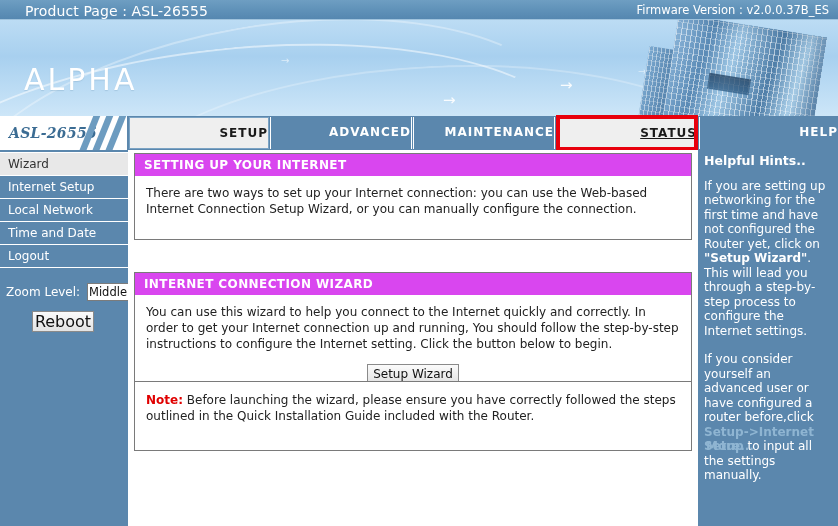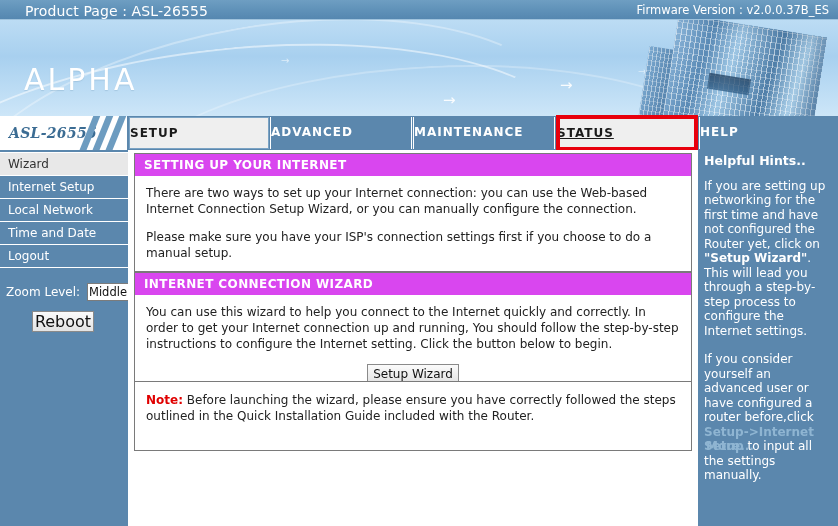--- a/index.html
+++ b/index.html
@@ -169,21 +169,21 @@
   }
   .slash.s1 { left: 86px; }
   .slash.s2 { left: 99px; }
   .slash.s3 { left: 112px; }
 
   .tab {
     position: absolute;
     top: 1px;
     height: 32px;
     box-sizing: border-box;
-    text-align: left;
+    text-align: right;
     line-height: 31px;
     font-size: 12px;
     font-weight: bold;
     letter-spacing: 1px;
     color: #ffffff;
     border-left: 1px solid #ffffff;
     border-right: 1px solid #ffffff;
     background: #5b87ad;
     cursor: pointer;
   }
@@ -425,21 +425,20 @@
     </div>
     <div class="reboot-btn">Reboot</div>
   </div>
 
   <div class="content">
 
     <div class="panel" id="p1">
       <div class="panel-head">SETTING UP YOUR INTERNET</div>
       <div class="panel-body">
         <p>There are two ways to set up your Internet connection: you can use the Web-based Internet Connection Setup Wizard, or you can manually configure the connection.</p>
-        <p class="last">Please make sure you have your ISP's connection settings first if you choose to do a manual setup.</p>
       </div>
     </div>
 
     <div class="panel" id="p2">
       <div class="panel-head">INTERNET CONNECTION WIZARD</div>
       <div class="panel-body">
         <p class="last">You can use this wizard to help you connect to the Internet quickly and correctly. In order to get your Internet connection up and running, You should follow the step-by-step instructions to configure the Internet setting. Click the button below to begin.</p>
         <div class="wizard-btn-row">
           <span class="wizard-btn">Setup Wizard</span>
         </div>

